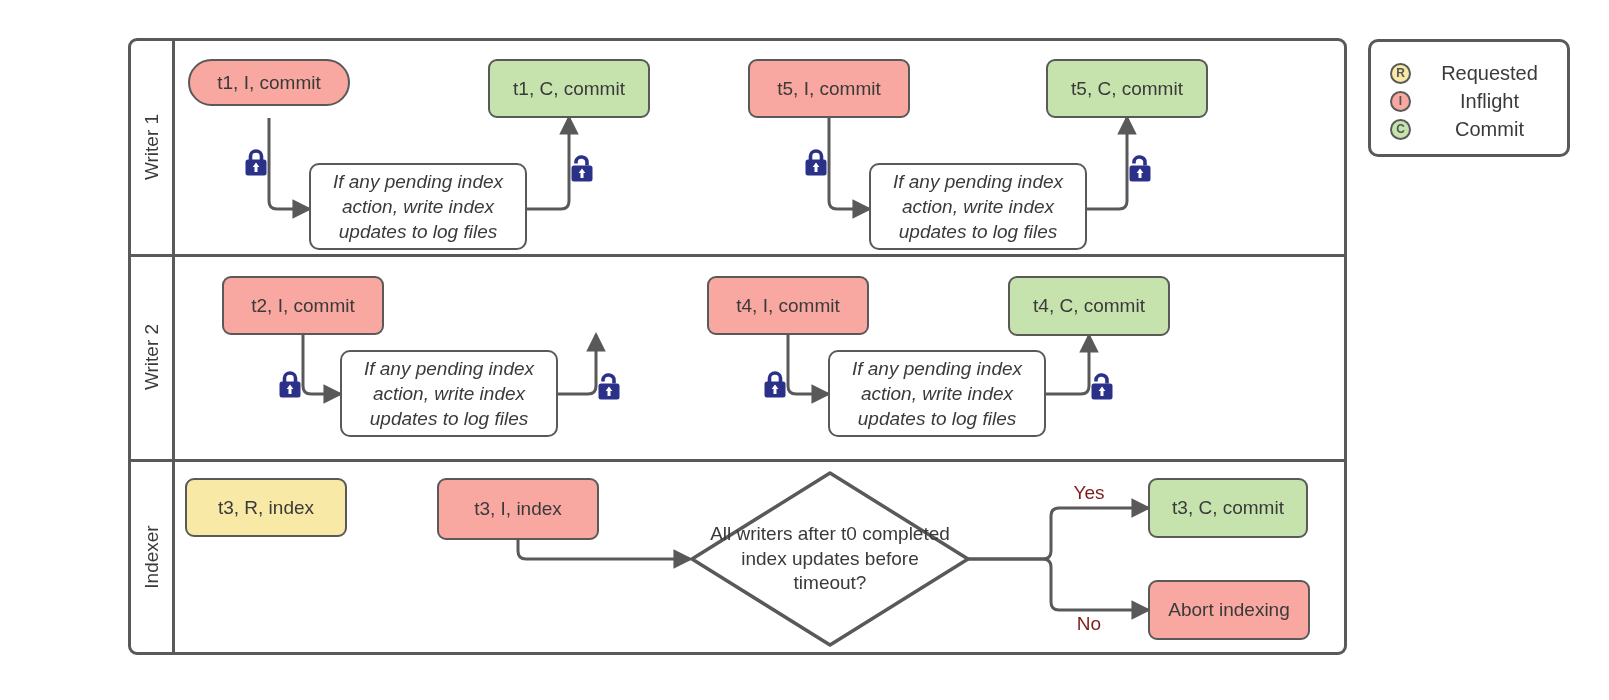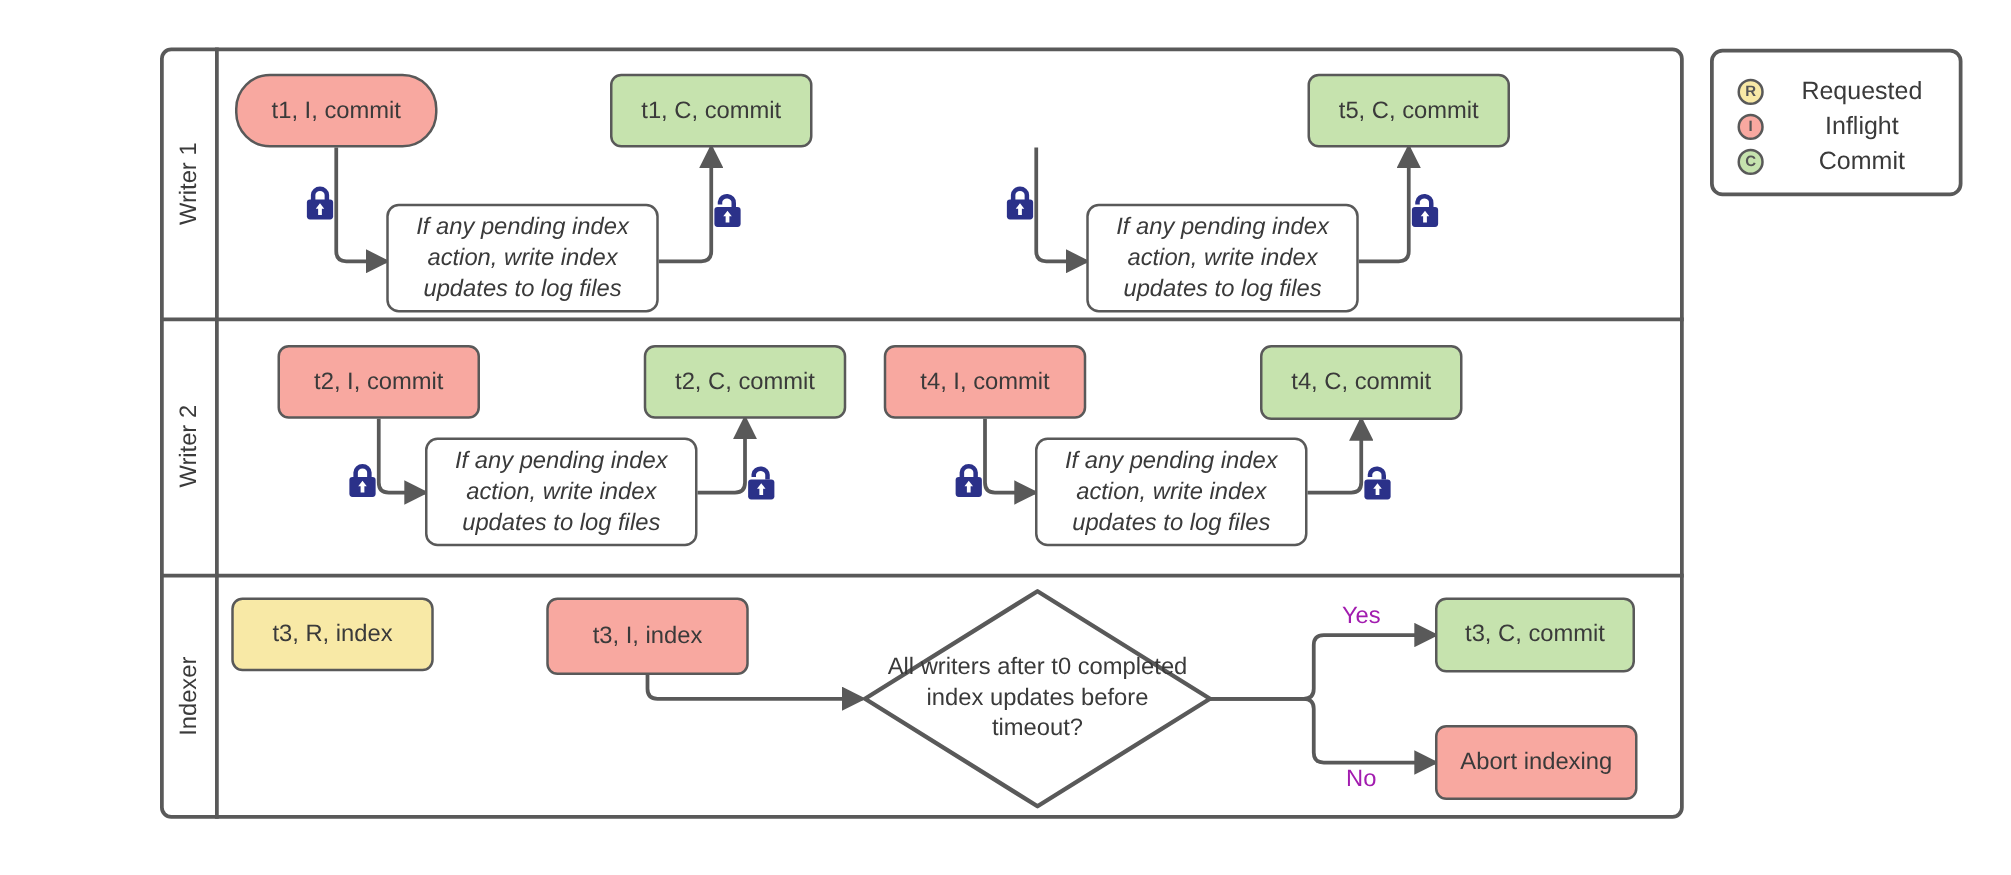--- a/index.html
+++ b/index.html
@@ -15,21 +15,21 @@
   .node{display:flex;align-items:center;justify-content:center;text-align:center;
         border:2.5px solid #595959;border-radius:9px;font-size:19px;line-height:1.32;
         box-sizing:border-box;color:#3a3a3a;}
   .fill-red{background:#F8A8A0;}
   .fill-green{background:#C6E3AE;}
   .fill-yellow{background:#F8E9A6;}
   .fill-white{background:#ffffff;border-radius:10px;}
   .note{padding:4px 5px;font-style:italic;}
   .decision-text{display:flex;align-items:center;justify-content:center;text-align:center;
         font-size:19px;line-height:1.3;color:#3a3a3a;}
-  .edge-label{font-size:19px;color:#a21caf;text-align:center;}
+  .edge-label{font-size:19px;color:#7f1d1d;text-align:center;}
   
   .legend{left:1368px;top:39px;width:202px;height:118px;border:3px solid #595959;border-radius:10px;
           background:#fff;box-sizing:border-box;padding-top:17px;}
   .legend-row{display:flex;align-items:center;height:28px;padding-left:19px;padding-right:24px;}
   .legend-dot{width:21px;height:21px;border:2.5px solid #595959;border-radius:50%;box-sizing:border-box;
               display:flex;align-items:center;justify-content:center;font-size:12px;font-weight:700;color:#555;flex:0 0 auto;}
   .legend-label{flex:1;text-align:center;font-size:20px;color:#3a3a3a;padding-left:25px;}
   svg{position:absolute;left:0;top:0;}
 </style>
 </head>
@@ -105,28 +105,28 @@
 
   <div class="abs pool"></div>
   <div class="abs vline"></div>
   <div class="abs hline" style="top:254px;"></div>
   <div class="abs hline" style="top:459px;"></div>
 
   <div class="abs lane-label" style="left:152px;top:147px;">Writer 1</div>
   <div class="abs lane-label" style="left:152px;top:357px;">Writer 2</div>
   <div class="abs lane-label" style="left:152px;top:557px;">Indexer</div>
 
-  <div class="abs node fill-red" style="left:188px;top:59px;width:162px;height:59px;border-radius:28px;">t1, I, commit</div>
+  <div class="abs node fill-red" style="left:188px;top:59px;width:162px;height:47px;border-radius:28px;">t1, I, commit</div>
   <div class="abs node fill-green" style="left:488px;top:59px;width:162px;height:59px;">t1, C, commit</div>
   <div class="abs node fill-white note" style="left:309px;top:163px;width:218px;height:87px;">If any pending index action, write index updates to log files</div>
+  <div class="abs node fill-red" style="left:748px;top:59px;width:162px;height:59px;">t5, I, commit</div>
   <div class="abs node fill-green" style="left:1046px;top:59px;width:162px;height:59px;">t5, C, commit</div>
   <div class="abs node fill-white note" style="left:869px;top:163px;width:218px;height:87px;">If any pending index action, write index updates to log files</div>
 
   <div class="abs node fill-red" style="left:222px;top:276px;width:162px;height:59px;">t2, I, commit</div>
-  <div class="abs node fill-green" style="left:515px;top:276px;width:162px;height:59px;">t2, C, commit</div>
   <div class="abs node fill-white note" style="left:340px;top:350px;width:218px;height:87px;">If any pending index action, write index updates to log files</div>
   <div class="abs node fill-red" style="left:707px;top:276px;width:162px;height:59px;">t4, I, commit</div>
   <div class="abs node fill-green" style="left:1008px;top:276px;width:162px;height:60px;">t4, C, commit</div>
   <div class="abs node fill-white note" style="left:828px;top:350px;width:218px;height:87px;">If any pending index action, write index updates to log files</div>
 
   <div class="abs node fill-yellow" style="left:185px;top:478px;width:162px;height:59px;">t3, R, index</div>
   <div class="abs node fill-red" style="left:437px;top:478px;width:162px;height:62px;">t3, I, index</div>
   <div class="abs decision-text" style="left:705px;top:516px;width:250px;height:86px;">All writers after t0 completed index updates before timeout?</div>
   <div class="abs node fill-green" style="left:1148px;top:478px;width:160px;height:60px;">t3, C, commit</div>
   <div class="abs node fill-red" style="left:1148px;top:580px;width:162px;height:60px;">Abort indexing</div>

